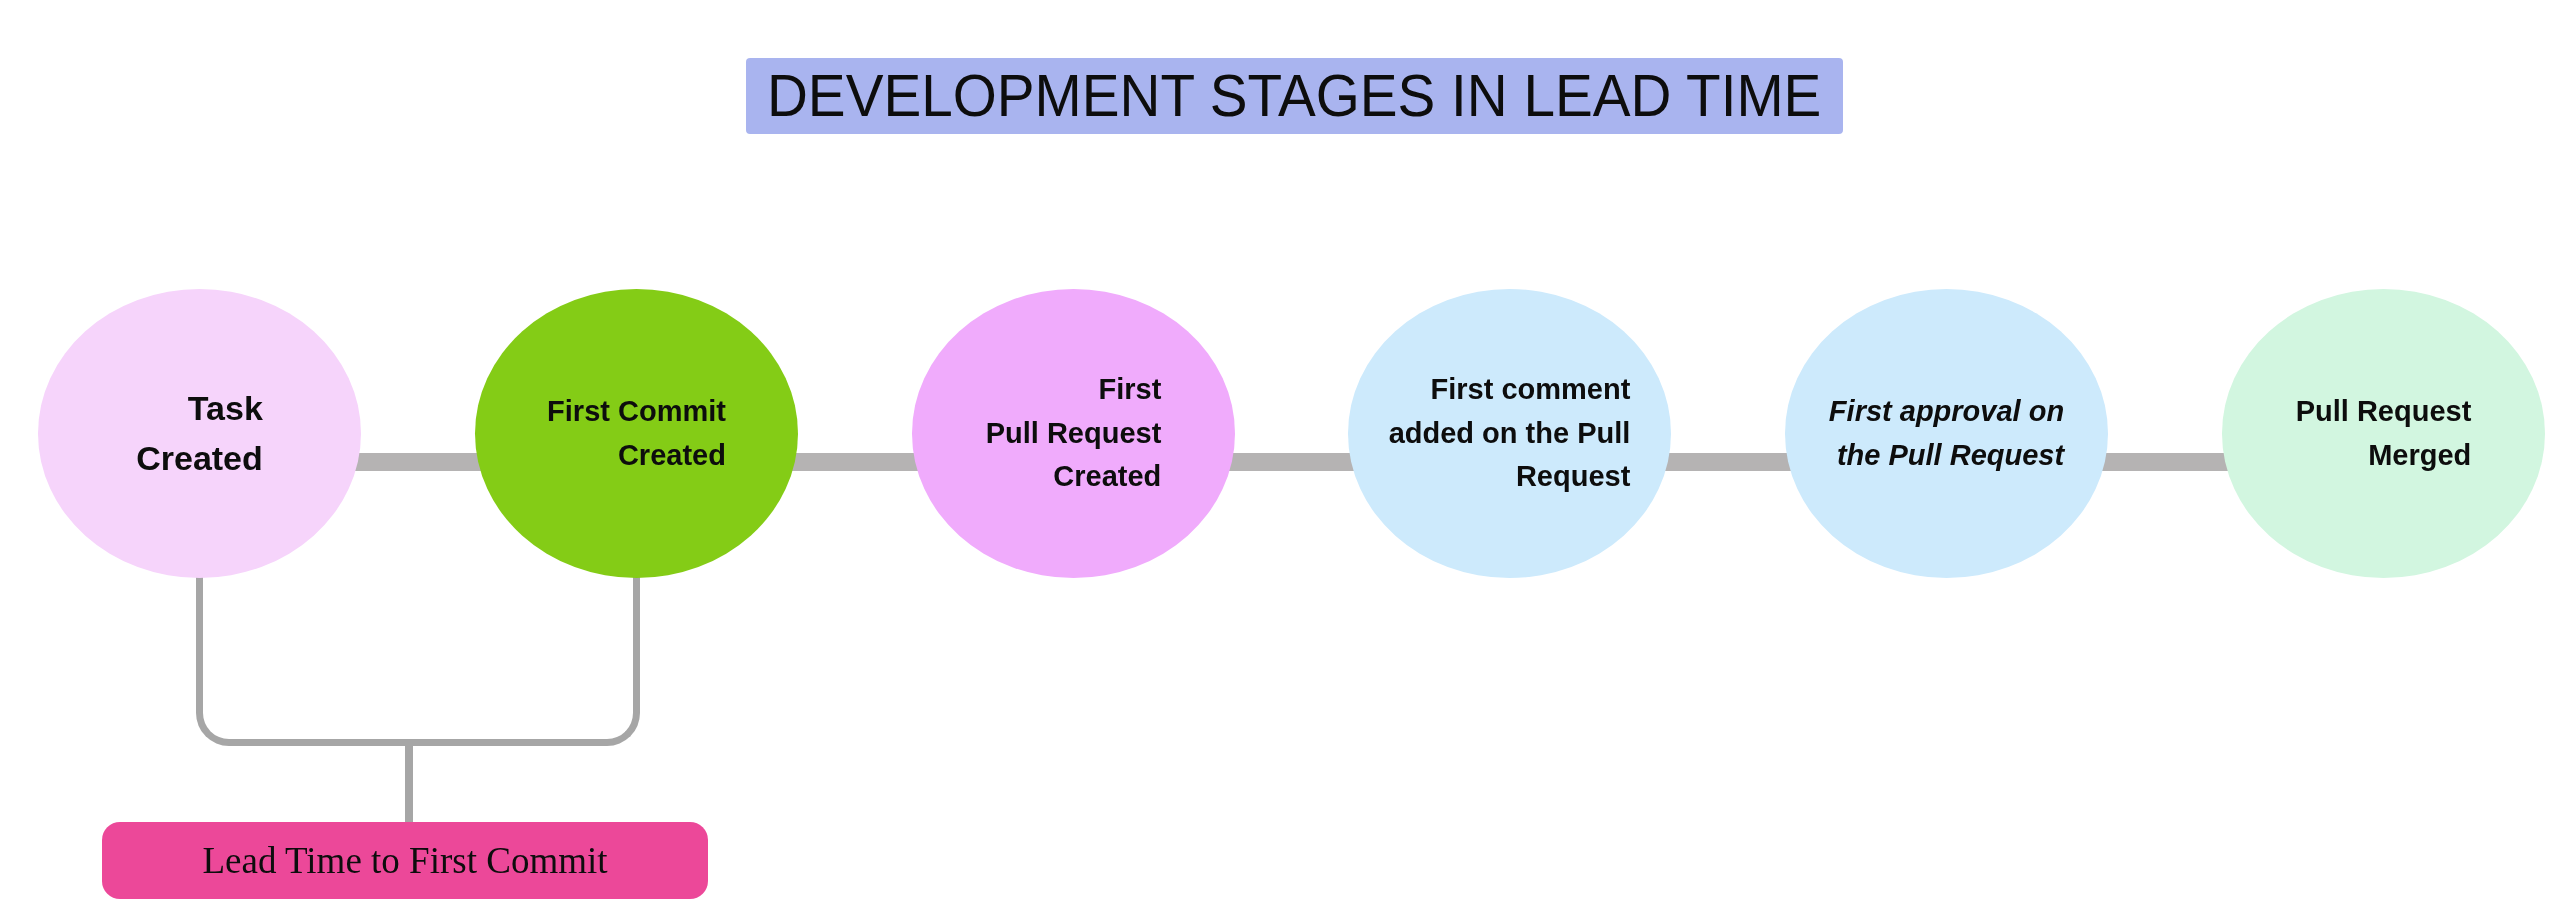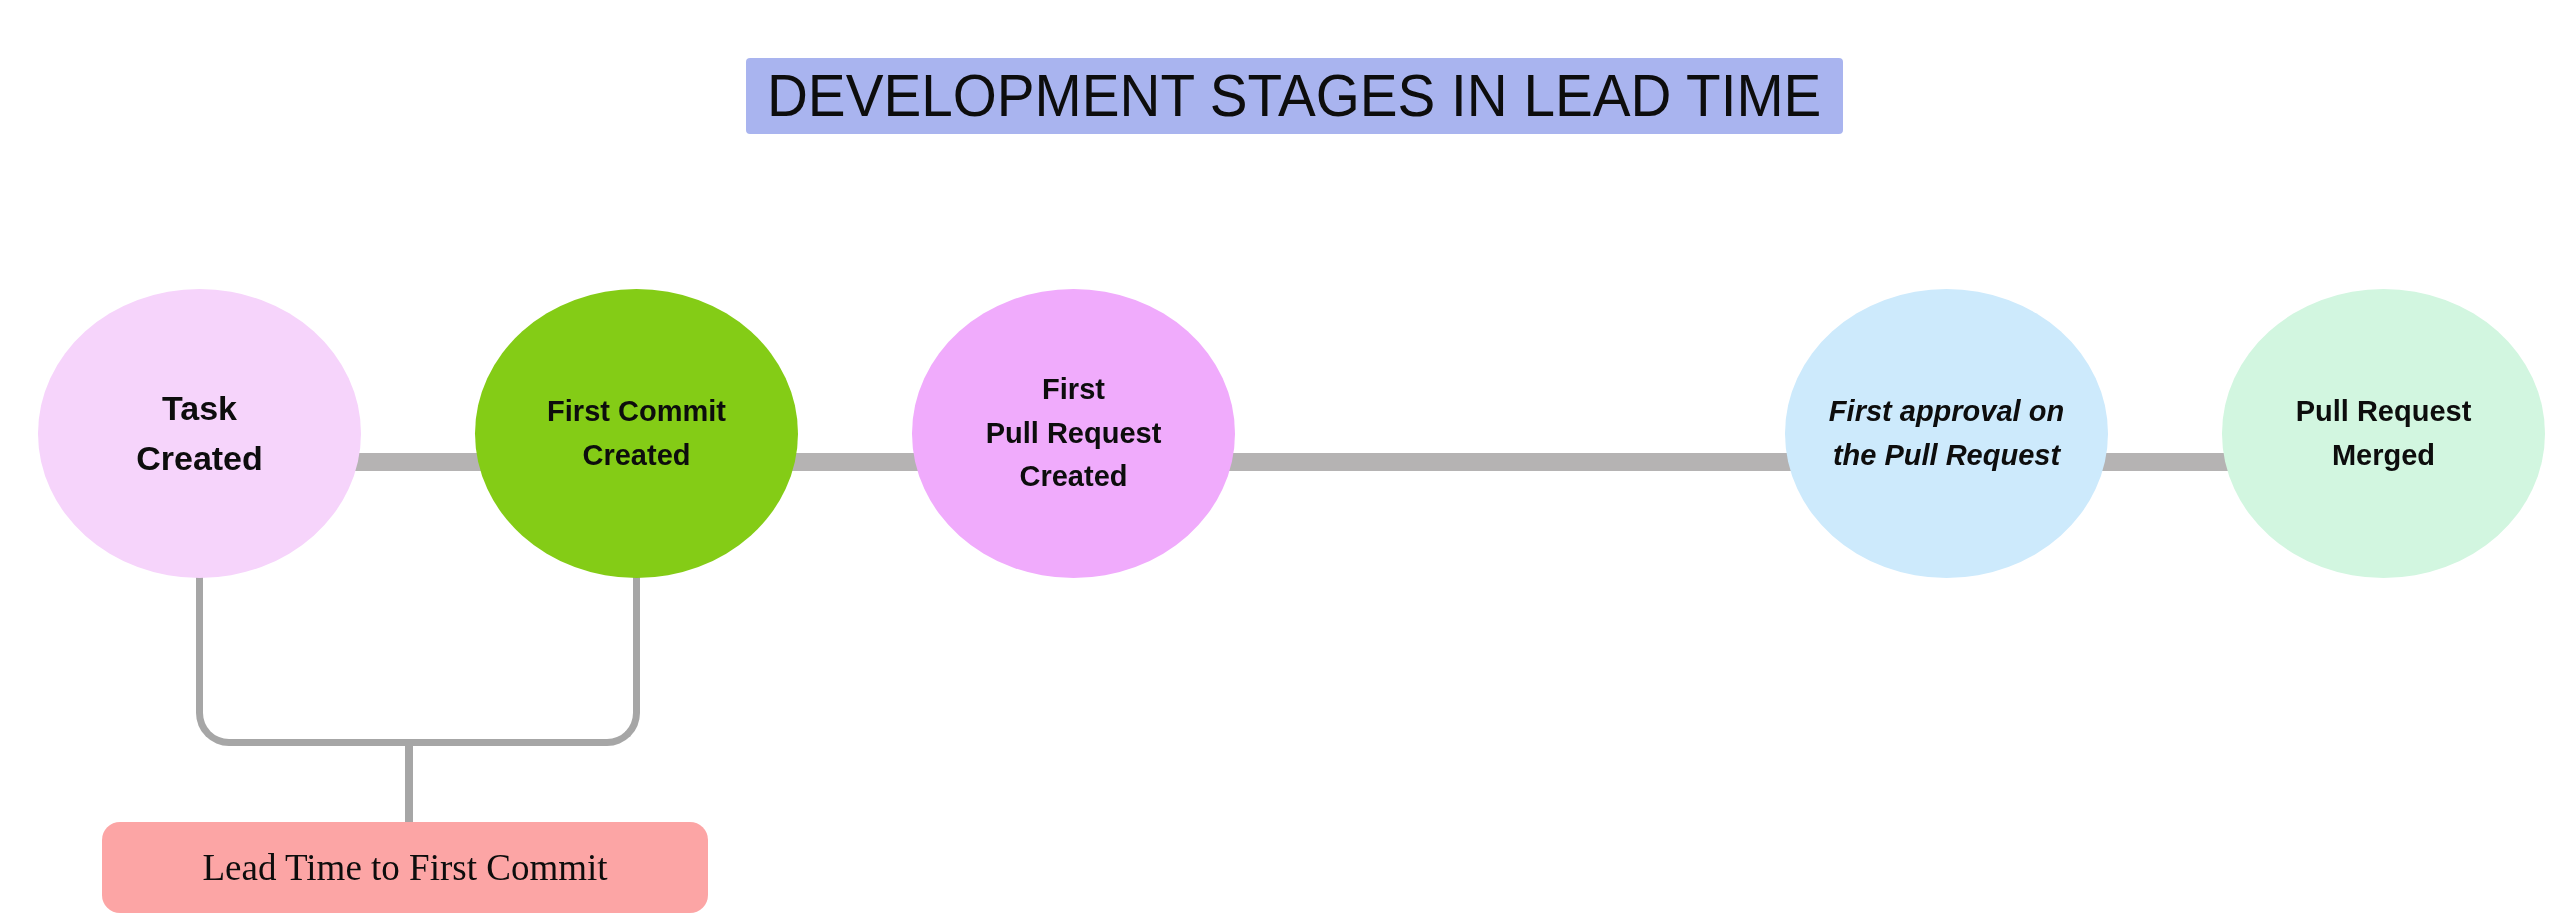--- a/index.html
+++ b/index.html
@@ -62,21 +62,21 @@
   .stage-3 { left: 912px; background: #f0abfc; }
   .stage-4 { left: 1348px; background: #cdeafc; }
   .stage-5 { left: 1785px; background: #cdeafc; font-style: italic; }
   .stage-6 { left: 2222px; background: #d2f6e0; }
 
   .stage-label {
     font-weight: 700;
     font-size: 29px;
     line-height: 1.5;
     color: #0d0d0d;
-    text-align: center;
+    text-align: right;
     white-space: pre-line;
   }
   .stage-1 .stage-label { font-size: 34px; line-height: 1.45; }
 
   
   .bracket {
     position: absolute;
     left: 196px;
     top: 576px;
     width: 444px;
@@ -97,22 +97,22 @@
     background: #a6a6a6;
     z-index: 1;
   }
 
   
   .annotation-box {
     position: absolute;
     left: 102px;
     top: 822px;
     width: 606px;
-    height: 91px;
-    background: #fca5a5;
+    height: 77px;
+    background: #ec4899;
     border-radius: 18px;
     display: flex;
     align-items: center;
     justify-content: center;
     z-index: 2;
   }
   .annotation-label {
     font-family: cursive;
     font-size: 37px;
     font-weight: 400;
@@ -140,20 +140,25 @@
     <div class="stage-label">First Commit
 Created</div>
   </div>
 
   <div class="stage stage-3">
     <div class="stage-label">First
 Pull Request
 Created</div>
   </div>
 
+  <div class="stage stage-4">
+    <div class="stage-label">First comment
+added on the Pull
+Request</div>
+  </div>
 
   <div class="stage stage-5">
     <div class="stage-label">First approval on
 the Pull Request</div>
   </div>
 
   <div class="stage stage-6">
     <div class="stage-label">Pull Request
 Merged</div>
   </div>

